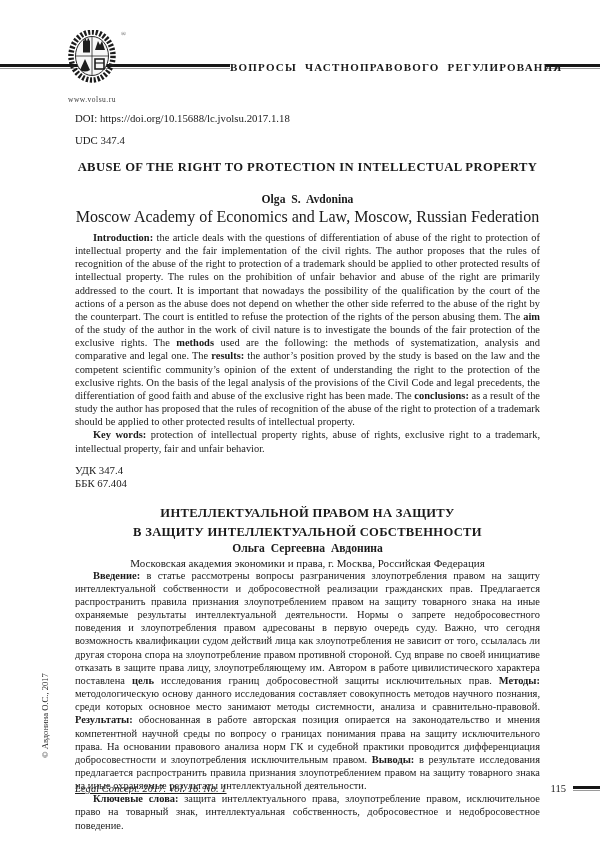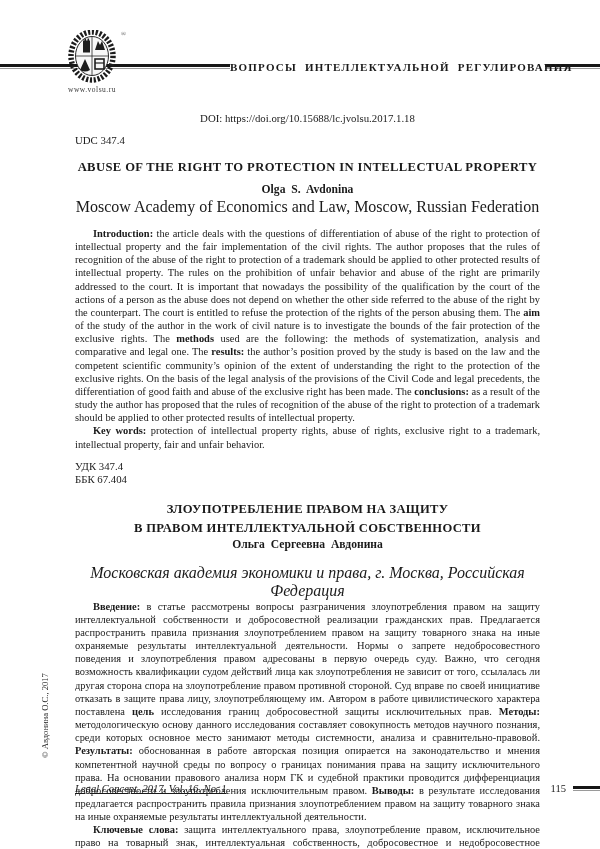--- a/index.html
+++ b/index.html
@@ -26,46 +26,46 @@
     font-weight:bold;
     font-size:11px;
     letter-spacing:1.2px;
     word-spacing:4px;
     padding:2px 0 3px 0;
     white-space:nowrap;
   }
   .logo-wrap{position:absolute;left:56px;top:30px;width:72px;text-align:center;}
   .logo-svg{display:block;margin:0 auto;}
   .logo-r{position:absolute;top:0;right:2px;font-size:6.5px;color:#444;}
-  .logo-url{font-size:7.5px;color:#3a3a3a;letter-spacing:0.5px;margin-top:1px;}
+  .logo-url{font-size:7.5px;color:#3a3a3a;letter-spacing:0.5px;margin-top:11px;}
 
   
   .content{position:absolute;left:75px;top:112px;width:465px;}
   .codes{font-size:10.8px;line-height:13.5px;}
-  .codes .doi-line{margin-bottom:8px;text-align:center;}
+  .codes .doi-line{margin-bottom:8px;}
   .title-en{
     margin-top:13px;text-align:center;font-weight:bold;
     font-size:12.6px;letter-spacing:0.4px;
   }
-  .author{margin-top:8px;text-align:center;font-weight:bold;font-size:11.6px;word-spacing:3px;}
+  .author{margin-top:18px;text-align:center;font-weight:bold;font-size:11.6px;word-spacing:3px;}
   .affiliation{margin-top:2px;text-align:center;font-size:16px;}
   .para{
     margin:0;text-align:justify;
     font-size:10.45px;line-height:13.15px;
     text-indent:18px;
   }
-  .abstract-en{margin-top:11px;}
+  .abstract-en{margin-top:5px;}
   .b{font-weight:bold;}
   .codes-ru{margin-top:9px;font-size:10.8px;line-height:13.5px;}
   .title-ru{
     margin-top:13px;text-align:center;font-weight:bold;
     font-size:12.6px;letter-spacing:0.3px;line-height:19px;
   }
   .author-ru{text-align:center;font-weight:bold;font-size:11.6px;word-spacing:3px;}
-  .affiliation-ru{margin-top:13px;text-align:center;font-size:16px;font-style:italic;}
+  .affiliation-ru{margin-top:2px;text-align:center;font-size:11px;}
   .abstract-ru{}
 
   
   .copyright{
     position:absolute;
     left:40px;top:758px;width:150px;
     transform:rotate(-90deg);
     transform-origin:0 0;
     font-size:8.6px;color:#2a2a2a;
     white-space:nowrap;
@@ -104,21 +104,21 @@
       <rect x="25.5" y="8.5" width="1.6" height="3" fill="#1d1d1d"></rect>
       <rect x="28.5" y="8.5" width="1.6" height="3" fill="#1d1d1d"></rect>
       <path d="M36 20 l3-9 2 4 2-4 3 9 z" fill="#1d1d1d"></path>
       <path d="M21 40 l5-11 5 11 q-5 3 -10 0 z" fill="#1d1d1d"></path>
       <rect x="36" y="29" width="9" height="10" fill="none" stroke="#1d1d1d" stroke-width="1.6"></rect>
       <line x1="36" y1="33" x2="45" y2="33" stroke="#1d1d1d" stroke-width="1.2"></line>
     </svg>
     <div class="logo-url">www.volsu.ru</div>
   </div>
 
-  <div class="banner-text">ВОПРОСЫ ИНТЕЛЛЕКТУАЛЬНОЙ РЕГУЛИРОВАНИЯ</div>
+  <div class="banner-text">ВОПРОСЫ ЧАСТНОПРАВОВОГО РЕГУЛИРОВАНИЯ</div>
 
   <div class="content">
 
     <div class="codes">
       <div class="doi-line">DOI: https://doi.org/10.15688/lc.jvolsu.2017.1.18</div>
       <div>UDC 347.4</div>
     </div>
 
     <div class="title-en">ABUSE OF THE RIGHT TO PROTECTION IN INTELLECTUAL PROPERTY</div>
     <div class="author">Olga S. Avdonina</div>
@@ -126,22 +126,22 @@
 
     <p class="para abstract-en"><span class="b">Introduction:</span><span> the article deals with the questions of differentiation of abuse of the right to protection of intellectual property and the fair implementation of the civil rights. The author proposes that the rules of recognition of the abuse of the right to protection of a trademark should be applied to other protected results of intellectual property. The rules on the prohibition of unfair behavior and abuse of the right are primarily addressed to the court. It is important that nowadays the possibility of the qualification by the court of the actions of a person as the abuse does not depend on whether the other side referred to the abuse of the right by the counterpart. The court is entitled to refuse the protection of the rights of the person abusing them. The </span><span class="b">aim</span><span> of the study of the author in the work of civil nature is to investigate the bounds of the fair protection of the exclusive rights. The </span><span class="b">methods</span><span> used are the following: the methods of systematization, analysis and comparative and legal one. The </span><span class="b">results:</span><span> the author’s position proved by the study is based on the law and the competent scientific community’s opinion of the extent of understanding the right to the protection of the exclusive rights. On the basis of the legal analysis of the provisions of the Civil Code and legal precedents, the differentiation of good faith and abuse of the exclusive right has been made. The </span><span class="b">conclusions:</span><span> as a result of the study the author has proposed that the rules of recognition of the abuse of the right to protection of a trademark should be applied to other protected results of intellectual property.</span></p>
     <p class="para"><span class="b">Key words:</span><span> protection of intellectual property rights, abuse of rights, exclusive right to a trademark, intellectual property, fair and unfair behavior.</span></p>
 
     <div class="codes-ru">
       <div>УДК 347.4</div>
       <div>ББК 67.404</div>
     </div>
 
     <div class="title-ru">
-      <div>ЗЛОУПОТРЕБЛЕНИЕ ПРАВОМ НА ЗАЩИТУ</div>
-      <div>В ПРАВОМ ИНТЕЛЛЕКТУАЛЬНОЙ СОБСТВЕННОСТИ</div>
+      <div>ИНТЕЛЛЕКТУАЛЬНОЙ ПРАВОМ НА ЗАЩИТУ</div>
+      <div>В ЗАЩИТУ ИНТЕЛЛЕКТУАЛЬНОЙ СОБСТВЕННОСТИ</div>
     </div>
     <div class="author-ru">Ольга Сергеевна Авдонина</div>
     <div class="affiliation-ru">Московская академия экономики и права, г. Москва, Российская Федерация</div>
 
     <p class="para abstract-ru"><span class="b">Введение:</span><span> в статье рассмотрены вопросы разграничения злоупотребления правом на защиту интеллектуальной собственности и добросовестной реализации гражданских прав. Предлагается распространить правила признания злоупотреблением правом на защиту товарного знака на иные охраняемые результаты интеллектуальной деятельности. Нормы о запрете недобросовестного поведения и злоупотребления правом адресованы в первую очередь суду. Важно, что сегодня возможность квалификации судом действий лица как злоупотребления не зависит от того, ссылалась ли другая сторона спора на злоупотребление правом противной стороной. Суд вправе по своей инициативе отказать в защите права лицу, злоупотребляющему им. Автором в работе цивилистического характера поставлена </span><span class="b">цель</span><span> исследования границ добросовестной защиты исключительных прав. </span><span class="b">Методы:</span><span> методологическую основу данного исследования составляет совокупность методов научного познания, среди которых основное место занимают методы системности, анализа и сравнительно-правовой. </span><span class="b">Результаты:</span><span> обоснованная в работе авторская позиция опирается на законодательство и мнения компетентной научной среды по вопросу о границах понимания права на защиту исключительного права. На основании правового анализа норм ГК и судебной практики проводится дифференциация добросовестности и злоупотребления исключительным правом. </span><span class="b">Выводы:</span><span> в результате исследования предлагается распространить правила признания злоупотреблением правом на защиту товарного знака на иные охраняемые результаты интеллектуальной деятельности.</span></p>
     <p class="para"><span class="b">Ключевые слова:</span><span> защита интеллектуального права, злоупотребление правом, исключительное право на товарный знак, интеллектуальная собственность, добросовестное и недобросовестное поведение.</span></p>
 
   </div>
 
   <div class="copyright">© Авдонина О.С., 2017</div>

